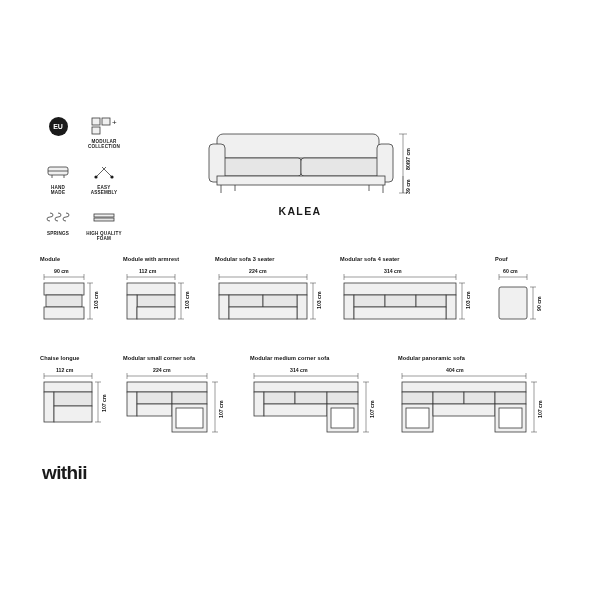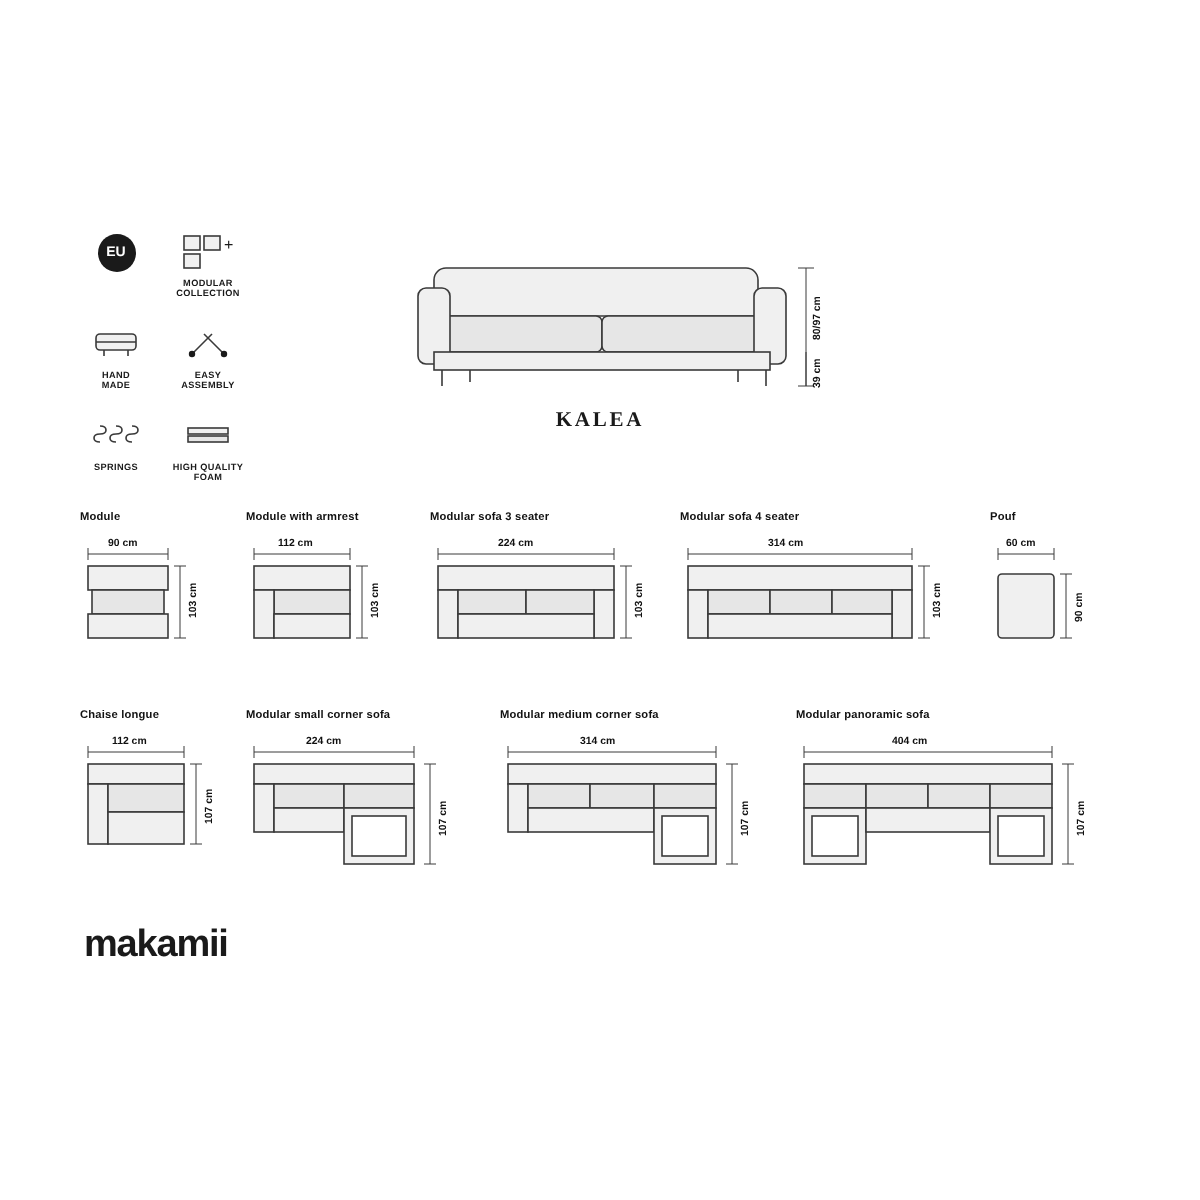--- a/index.html
+++ b/index.html
@@ -24,21 +24,21 @@
     background:#1a1a1a;color:#fff;
     display:flex;align-items:center;justify-content:center;
     font-size:7px;font-weight:bold;
   }
   .eu-wrap{position:relative;display:flex;flex-direction:column;align-items:center;}
 
   
   .hero{position:absolute;left:205px;top:118px;width:220px;height:110px;}
   .hero-title{
     position:absolute;left:205px;top:205px;width:190px;
-    text-align:center;font-size:10.5px;font-weight:bold;letter-spacing:1.4px;font-family:Liberation Serif, serif;
+    text-align:center;font-size:10.5px;font-weight:bold;letter-spacing:1.4px;
   }
 
   
   .item{position:absolute;}
   .item .label{font-size:5.6px;font-weight:bold;color:#111;margin-bottom:3px;letter-spacing:.1px;}
 
   .dimtxt{font-size:5.2px;font-weight:bold;fill:#111;}
 
   
   .logo{
@@ -326,16 +326,16 @@
       <rect class="fillbox" x="35" y="40" width="62" height="12"></rect>
       <rect class="fillbox" x="97" y="40" width="31" height="28"></rect>
       <rect class="white" x="101" y="44" width="23" height="20"></rect>
       <path class="dim" d="M136 18 v50"></path>
         <path class="dim" d="M133 18 h6 M133 68 h6"></path>
       <text x="144" y="54" transform="rotate(-90 144 54)" font-size="5.2" font-weight="bold" font-family="Liberation Sans" fill="#111">107 cm</text>
     </svg>
   </div>
 
   <div class="logo">
-    <span>makam</span><span class="dots">ii</span>
+    <span>with</span><span class="dots">ii</span>
   </div>
 
 </div>
 
 </body></html>

